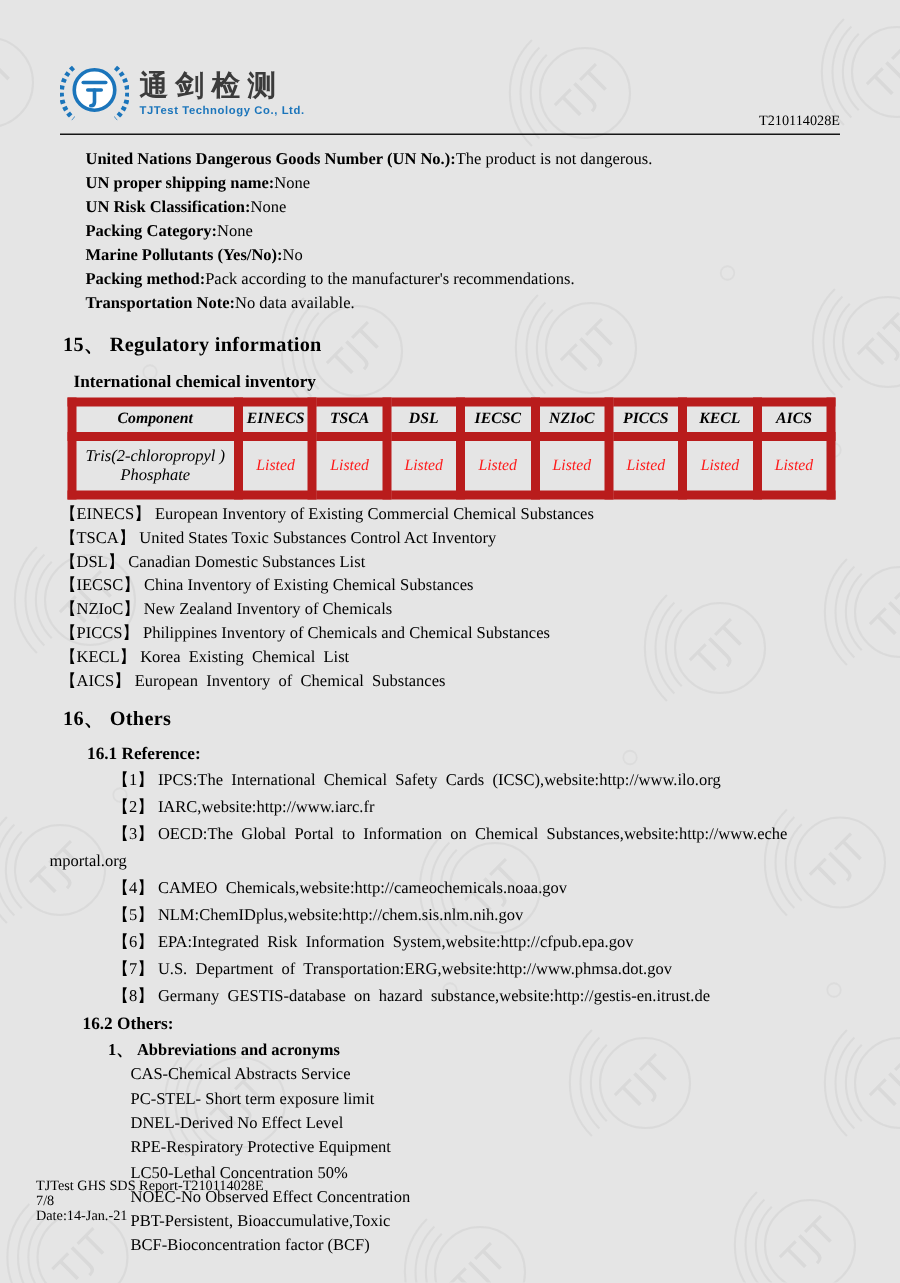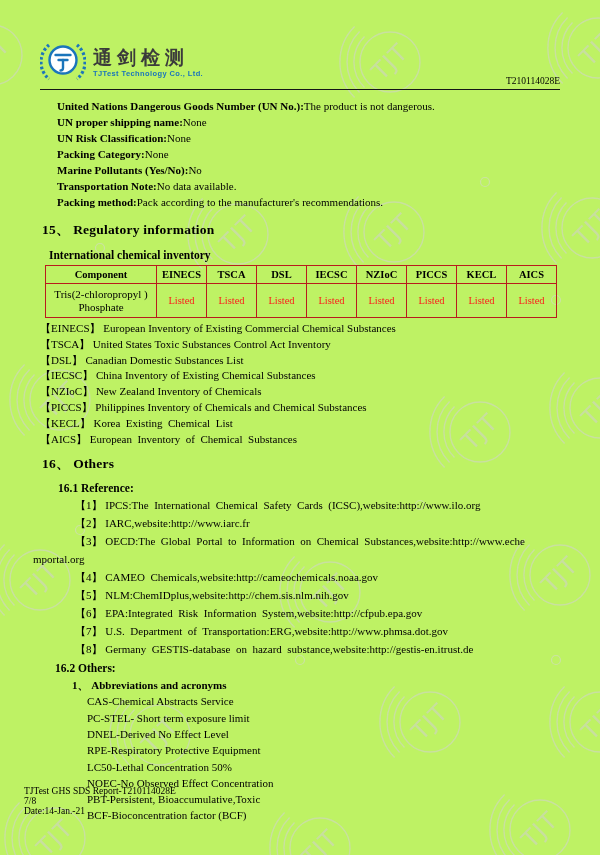--- a/index.html
+++ b/index.html
@@ -1,17 +1,17 @@
 <!DOCTYPE html>
 <html><head>
 <meta charset="utf-8">
 <style>
   html,body{margin:0;padding:0;background:#9a9a9a;}
   .page{
-    position:relative;width:600px;height:855px;background:#bef264;
+    position:relative;width:600px;height:855px;background:#e5e5e5;
     font-family:"Liberation Serif","DejaVu Serif",serif;color:#000;
     overflow:hidden;margin:0 auto;
   }
   .wm{position:absolute;left:0;top:0;z-index:0;pointer-events:none;}
   .content{position:relative;z-index:1;padding:0 40px;}
 
   
   .hdr{position:relative;padding-top:36px;border-bottom:1.6px solid #161616;padding-bottom:1px;}
   .logo{display:flex;align-items:center;gap:7px;height:52px;}
   .logo-txt .cn{font-family:"DejaVu Sans","Liberation Sans",sans-serif;font-size:19px;font-weight:bold;color:#3b3b3b;letter-spacing:5px;line-height:20px;}
@@ -20,21 +20,21 @@
 
   
   .fields{margin-top:8px;}
   .fline{padding-left:17px;font-size:11px;line-height:16px;white-space:pre;overflow:hidden;}
   .fline b{font-weight:bold;}
 
   
   .sec-h{font-size:13.5px;font-weight:bold;margin:11px 0 0 2px;letter-spacing:.2px;}
   .inv-h{font-size:11.5px;font-weight:bold;margin:10px 0 0 9px;}
   table.inv{border-collapse:collapse;margin:4px 0 0 5px;width:512px;text-align:center;table-layout:fixed;}
-  table.inv th,table.inv td{border:1px solid #b91c1c;padding:0;}
+  table.inv th,table.inv td{border:6px solid #b91c1c;padding:0;font-style:italic;}
   table.inv th{height:17px;font-size:10.5px;font-weight:bold;}
   table.inv td{height:33px;}
   td.comp{font-size:11px;line-height:13px;padding:0 2px;}
   td.listed{font-size:10.5px;color:#fd1b1b;}
   .inv-list{margin-top:3px;}
   .inv-list .line{font-size:11px;line-height:15.8px;white-space:pre;overflow:hidden;}
 
   
   .sec16{margin-top:8px;}
   .ref-h{font-size:11.5px;font-weight:bold;margin:9px 0 2px 18px;}
@@ -120,22 +120,22 @@
       </div>
       <div class="repno">T210114028E</div>
     </div>
 
     <div class="fields">
       <div class="fline"><b>United Nations Dangerous Goods Number (UN No.):</b><span>The product is not dangerous.</span></div>
       <div class="fline"><b>UN proper shipping name:</b><span>None</span></div>
       <div class="fline"><b>UN Risk Classification:</b><span>None</span></div>
       <div class="fline"><b>Packing Category:</b><span>None</span></div>
       <div class="fline"><b>Marine Pollutants (Yes/No):</b><span>No</span></div>
+      <div class="fline"><b>Packing method:</b><span>Pack according to the manufacturer's recommendations.</span></div>
       <div class="fline"><b>Transportation Note:</b><span>No data available.</span></div>
-      <div class="fline"><b>Packing method:</b><span>Pack according to the manufacturer's recommendations.</span></div>
     </div>
 
     <div class="sec-h">15、 Regulatory information</div>
     <div class="inv-h">International chemical inventory</div>
 
     <table class="inv">
       <colgroup>
           <col style="width:111px">
         </colgroup>
       <tbody>

